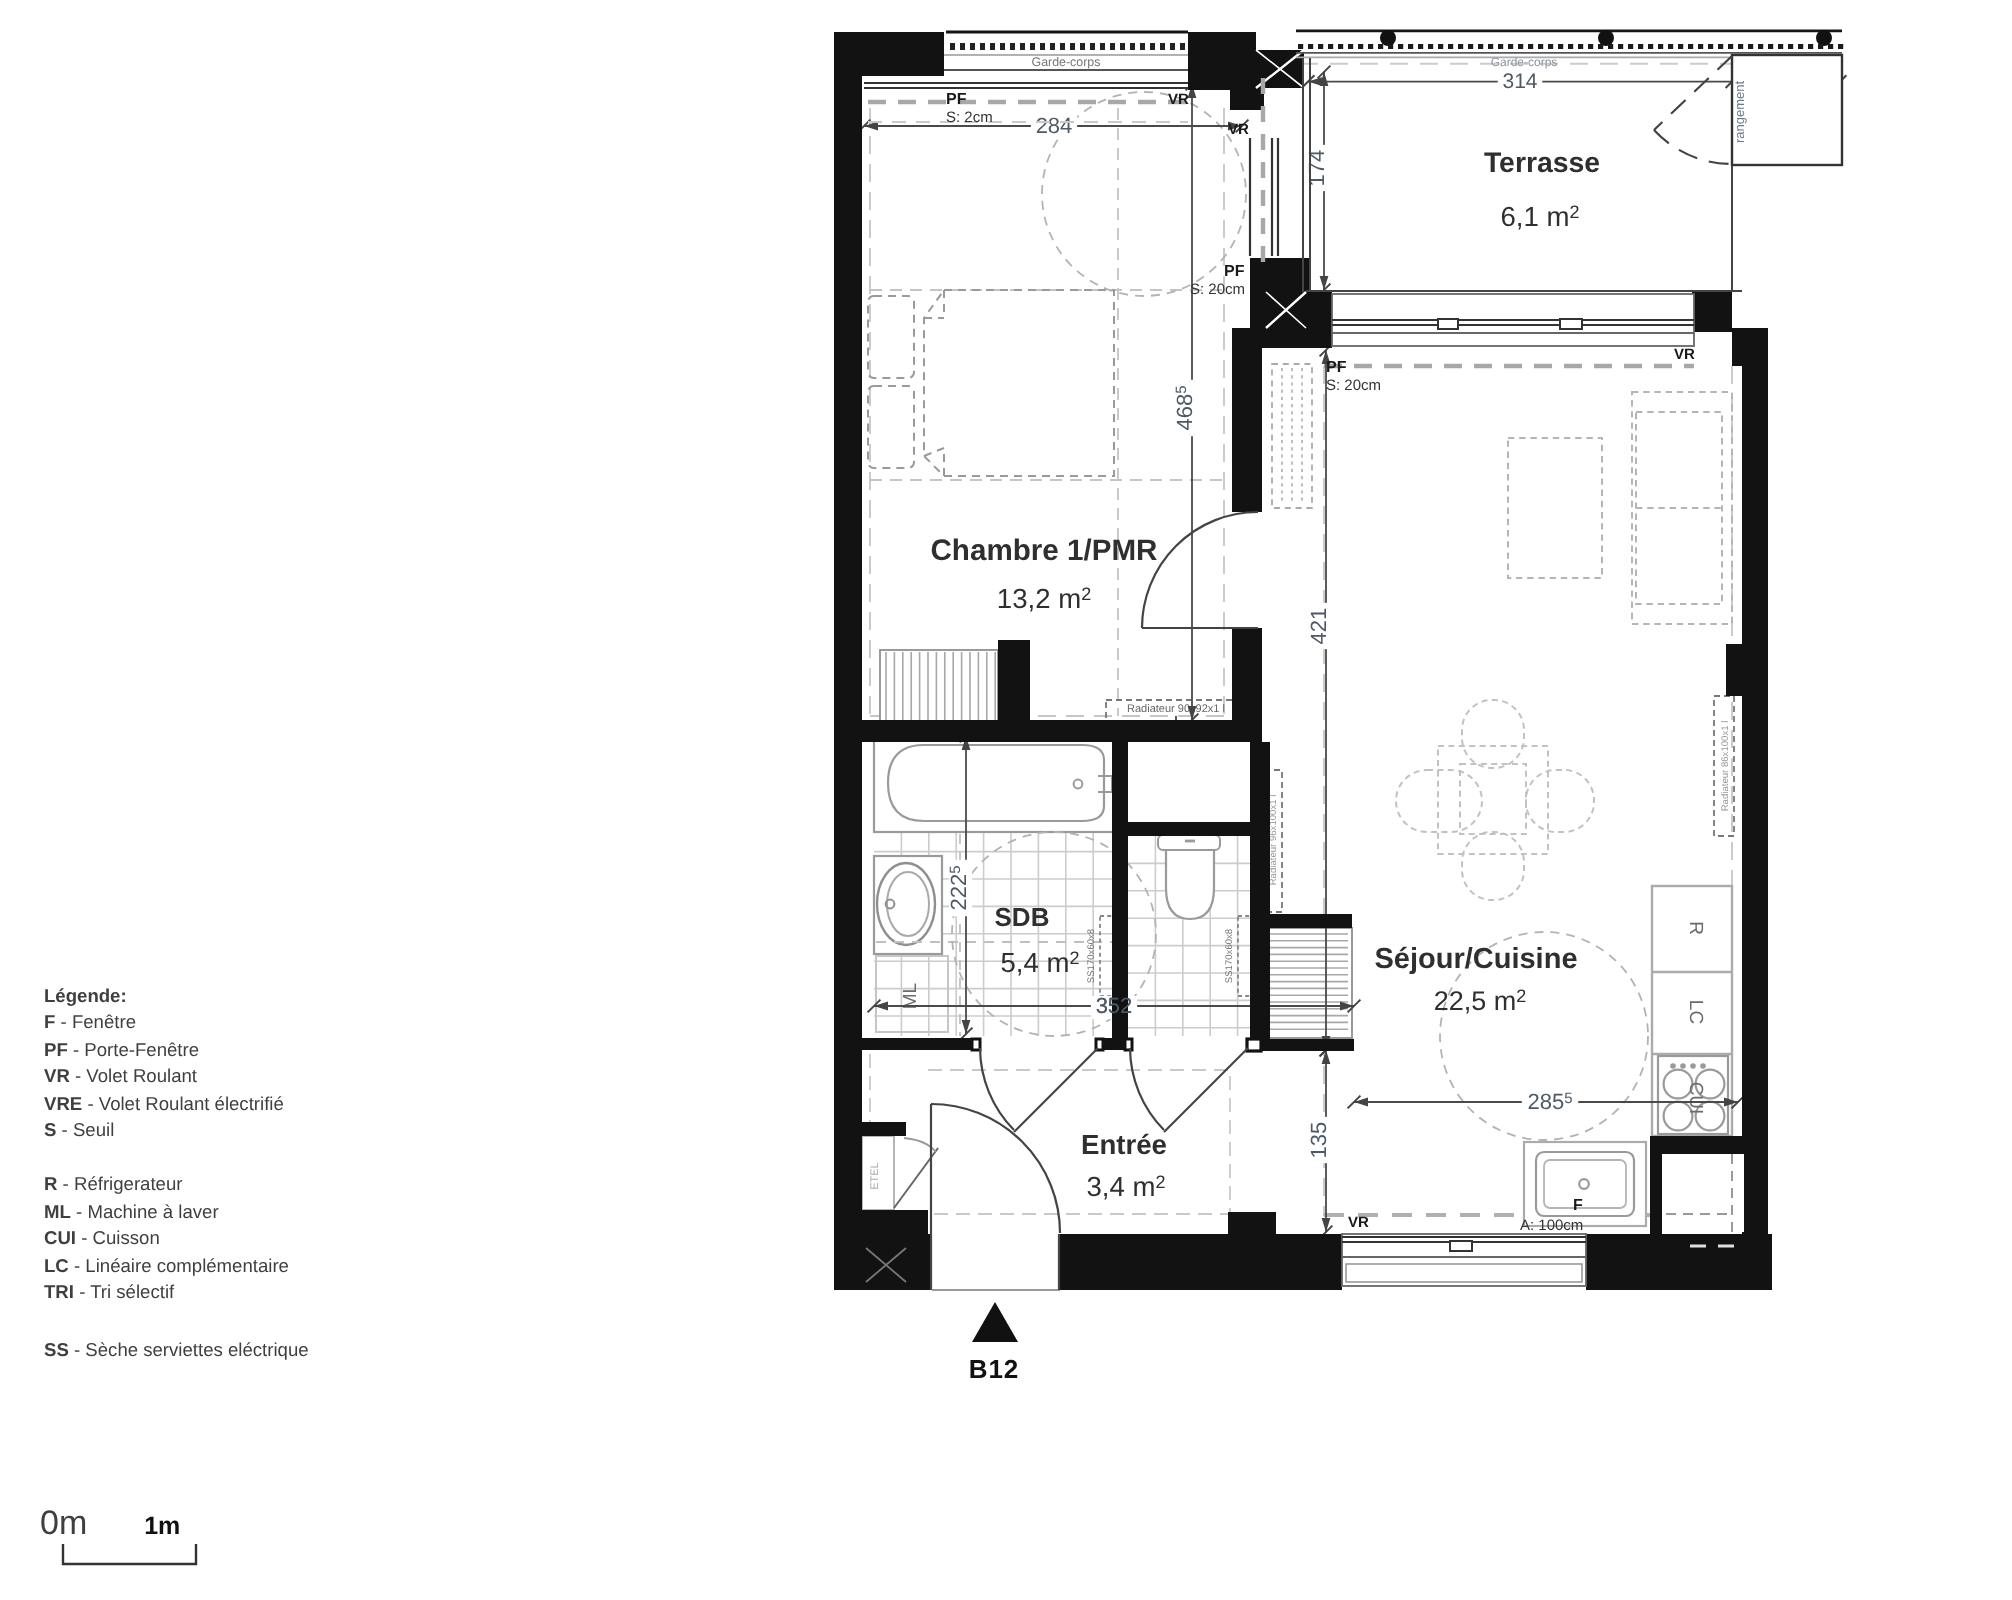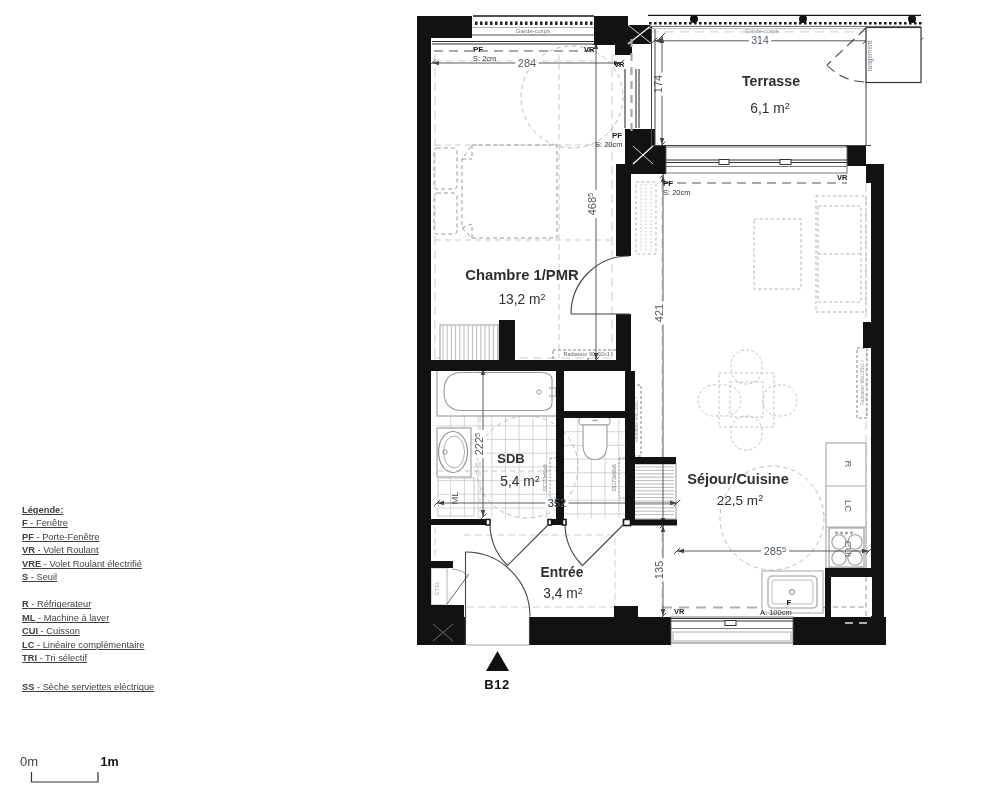--- a/index.html
+++ b/index.html
@@ -622,36 +622,36 @@
 
 <text x="562" y="577" font-size="13.8" fill="#2f2f2f" font-weight="bold" text-anchor="middle">Entrée</text>
 
 <text x="563" y="598" font-size="13.8" fill="#2f2f2f" text-anchor="middle">3,4 m<tspan font-size="9" dy="-4">2</tspan></text>
 
 <polygon points="497.5,651 509,671 486,671" fill="#111"></polygon>
 
 <text x="497" y="689" font-size="13" fill="#111" font-weight="bold" text-anchor="middle" letter-spacing="0.5">B12</text>
 </svg>
 
-<div style="position:absolute;left:22px;top:504px;width:200px;font-size:9.3px;line-height:13.4px;color:#3f3f3f;text-decoration:underline;">
+<div style="position:absolute;left:22px;top:492px;width:200px;font-size:9.3px;line-height:13.4px;color:#3f3f3f;">
 <div style="font-weight:bold;">Légende:</div>
 <div><b>F</b> - Fenêtre</div>
 <div><b>PF</b> - Porte-Fenêtre</div>
 <div><b>VR</b> - Volet Roulant</div>
 <div><b>VRE</b> - Volet Roulant électrifié</div>
 <div><b>S</b> - Seuil</div>
 <div style="height:14px;"></div>
 <div><b>R</b> - Réfrigerateur</div>
 <div><b>ML</b> - Machine à laver</div>
 <div><b>CUI</b> - Cuisson</div>
 <div><b>LC</b> - Linéaire complémentaire</div>
 <div><b>TRI</b> - Tri sélectif</div>
 <div style="height:16px;"></div>
 <div><b>SS</b> - Sèche serviettes eléctrique</div>
 </div>
 
 <div style="position:absolute;left:20px;top:752px;width:120px;">
-<span style="font-size:13px;color:#3f3f3f;">0m</span>
-<span style="font-size:12.5px;color:#111;font-weight:bold;margin-left:58px;text-align:right;">1m</span>
+<span style="font-size:17px;color:#3f3f3f;">0m</span>
+<span style="font-size:12.5px;color:#111;font-weight:bold;margin-left:24px;text-align:right;">1m</span>
 </div>
 
 <svg style="position:absolute;left:0;top:0;" width="120" height="800">
 <path d="M31.5,772 V782 H98 V772" fill="none" stroke="#333" stroke-width="1.2"></path>
 </svg>
 </body></html>

